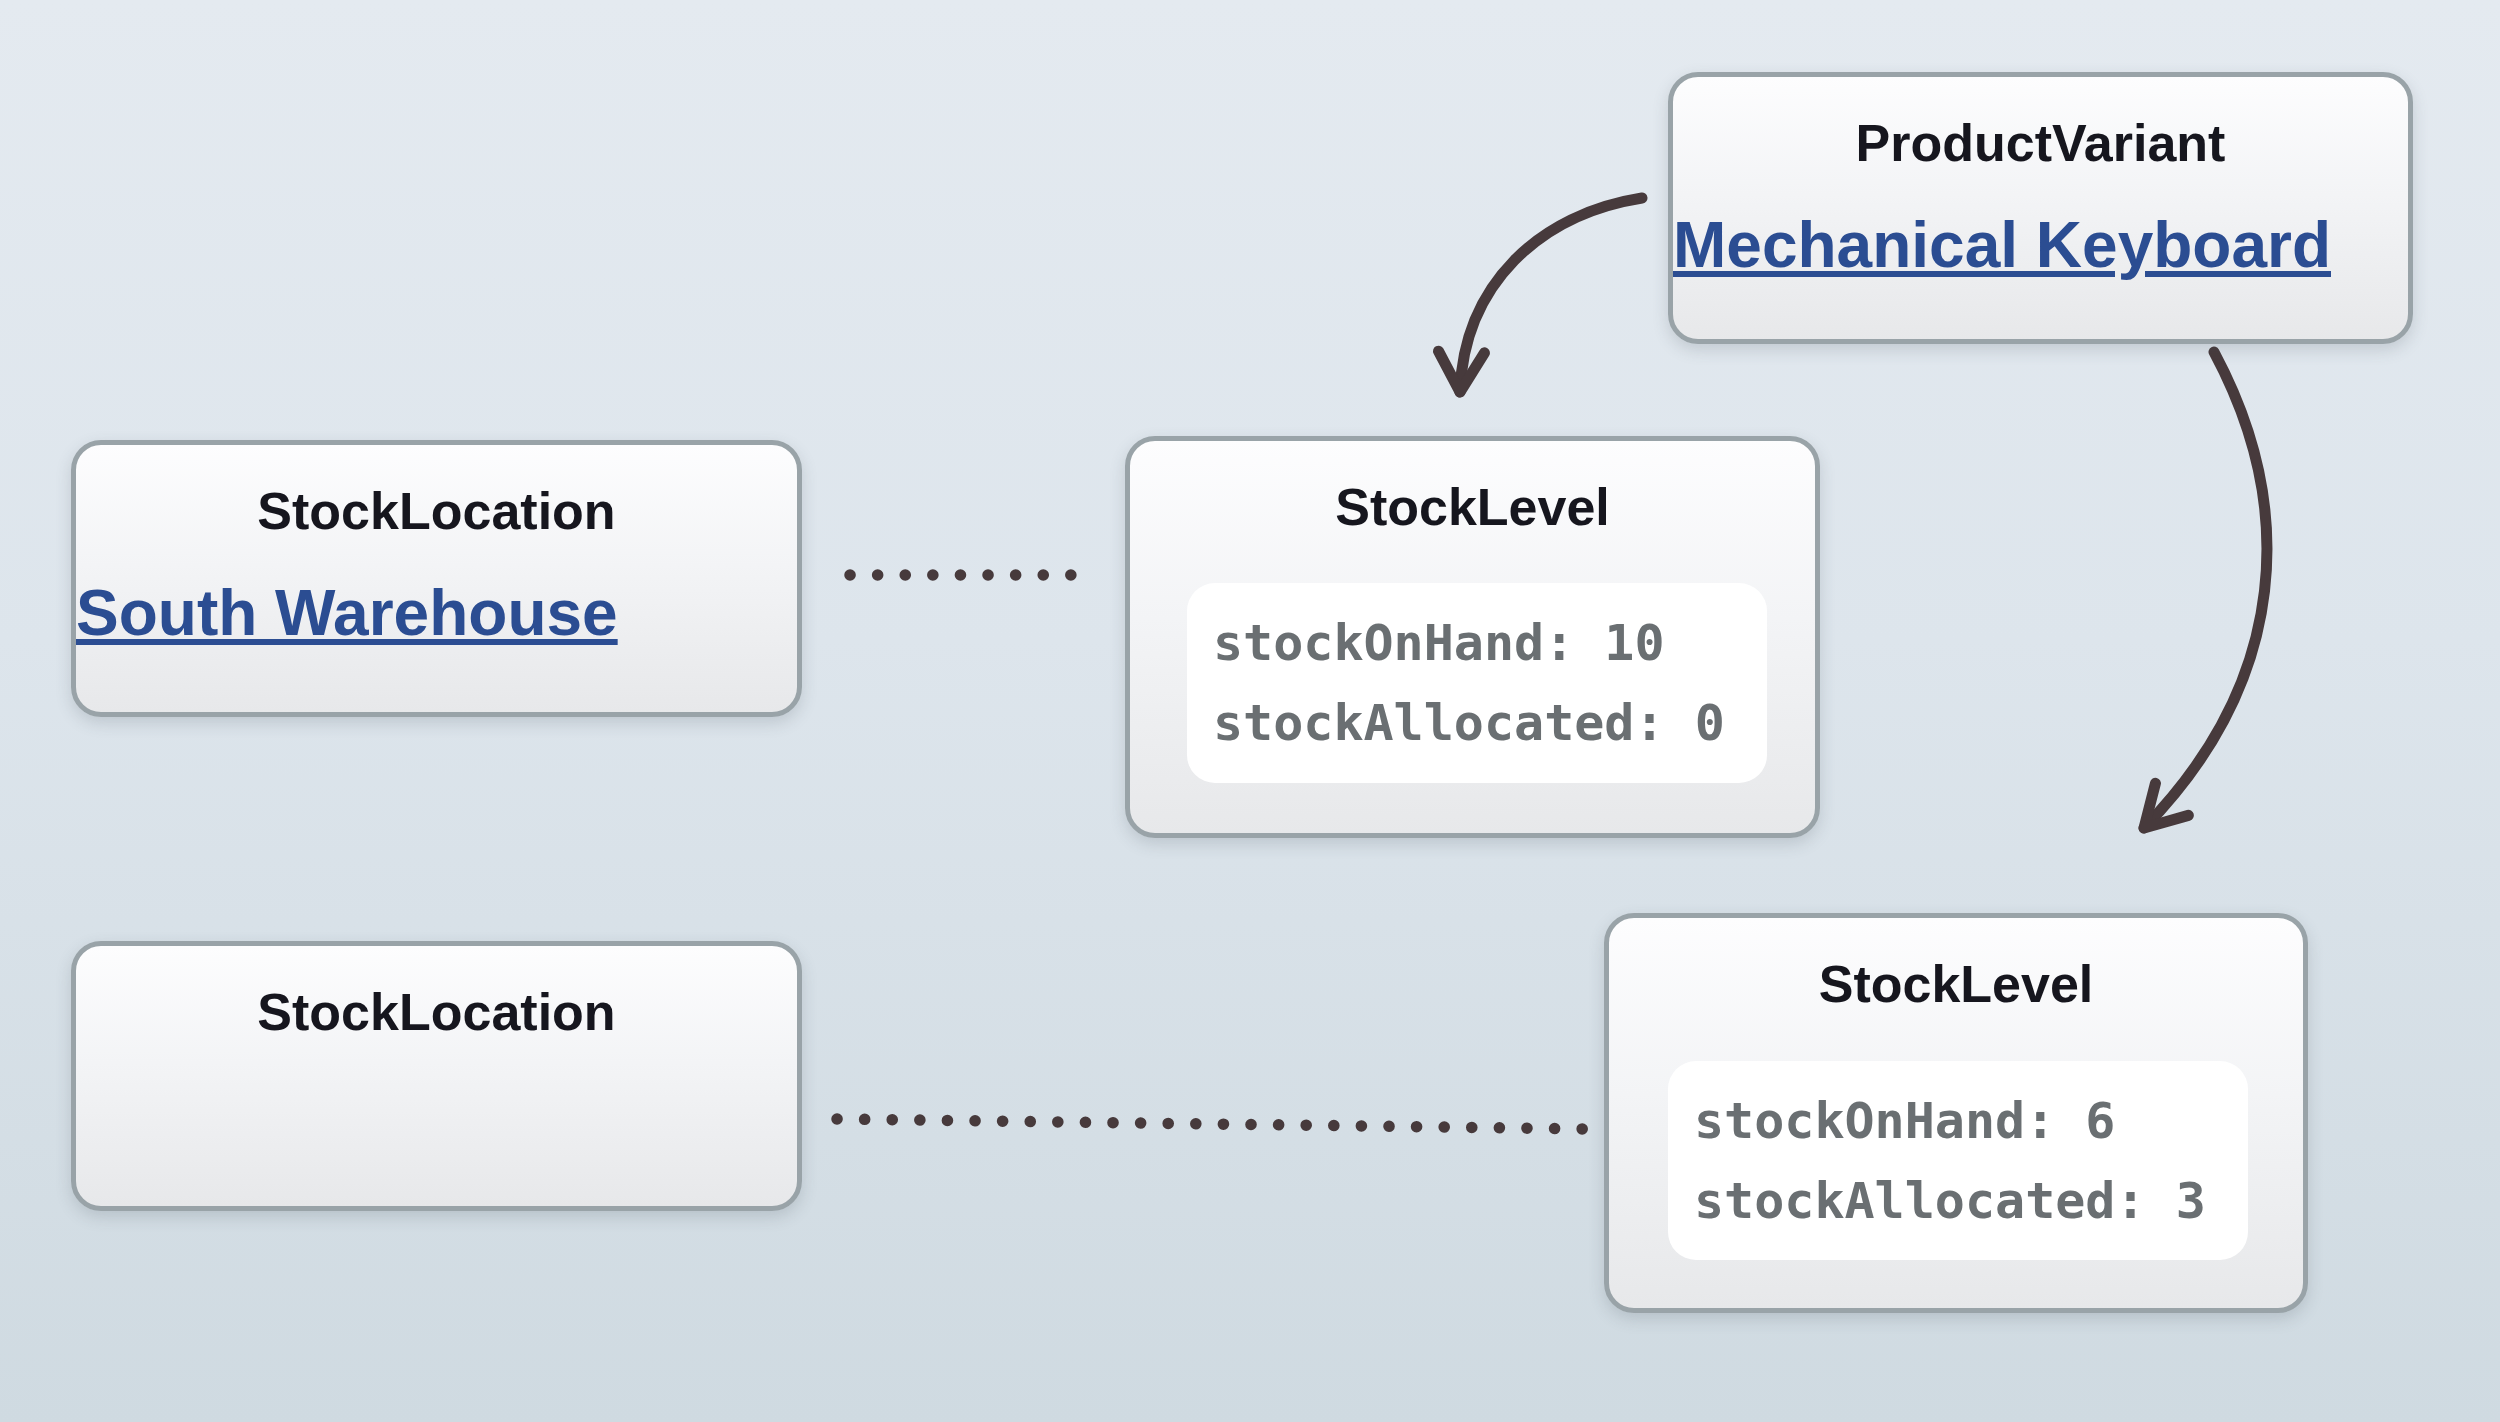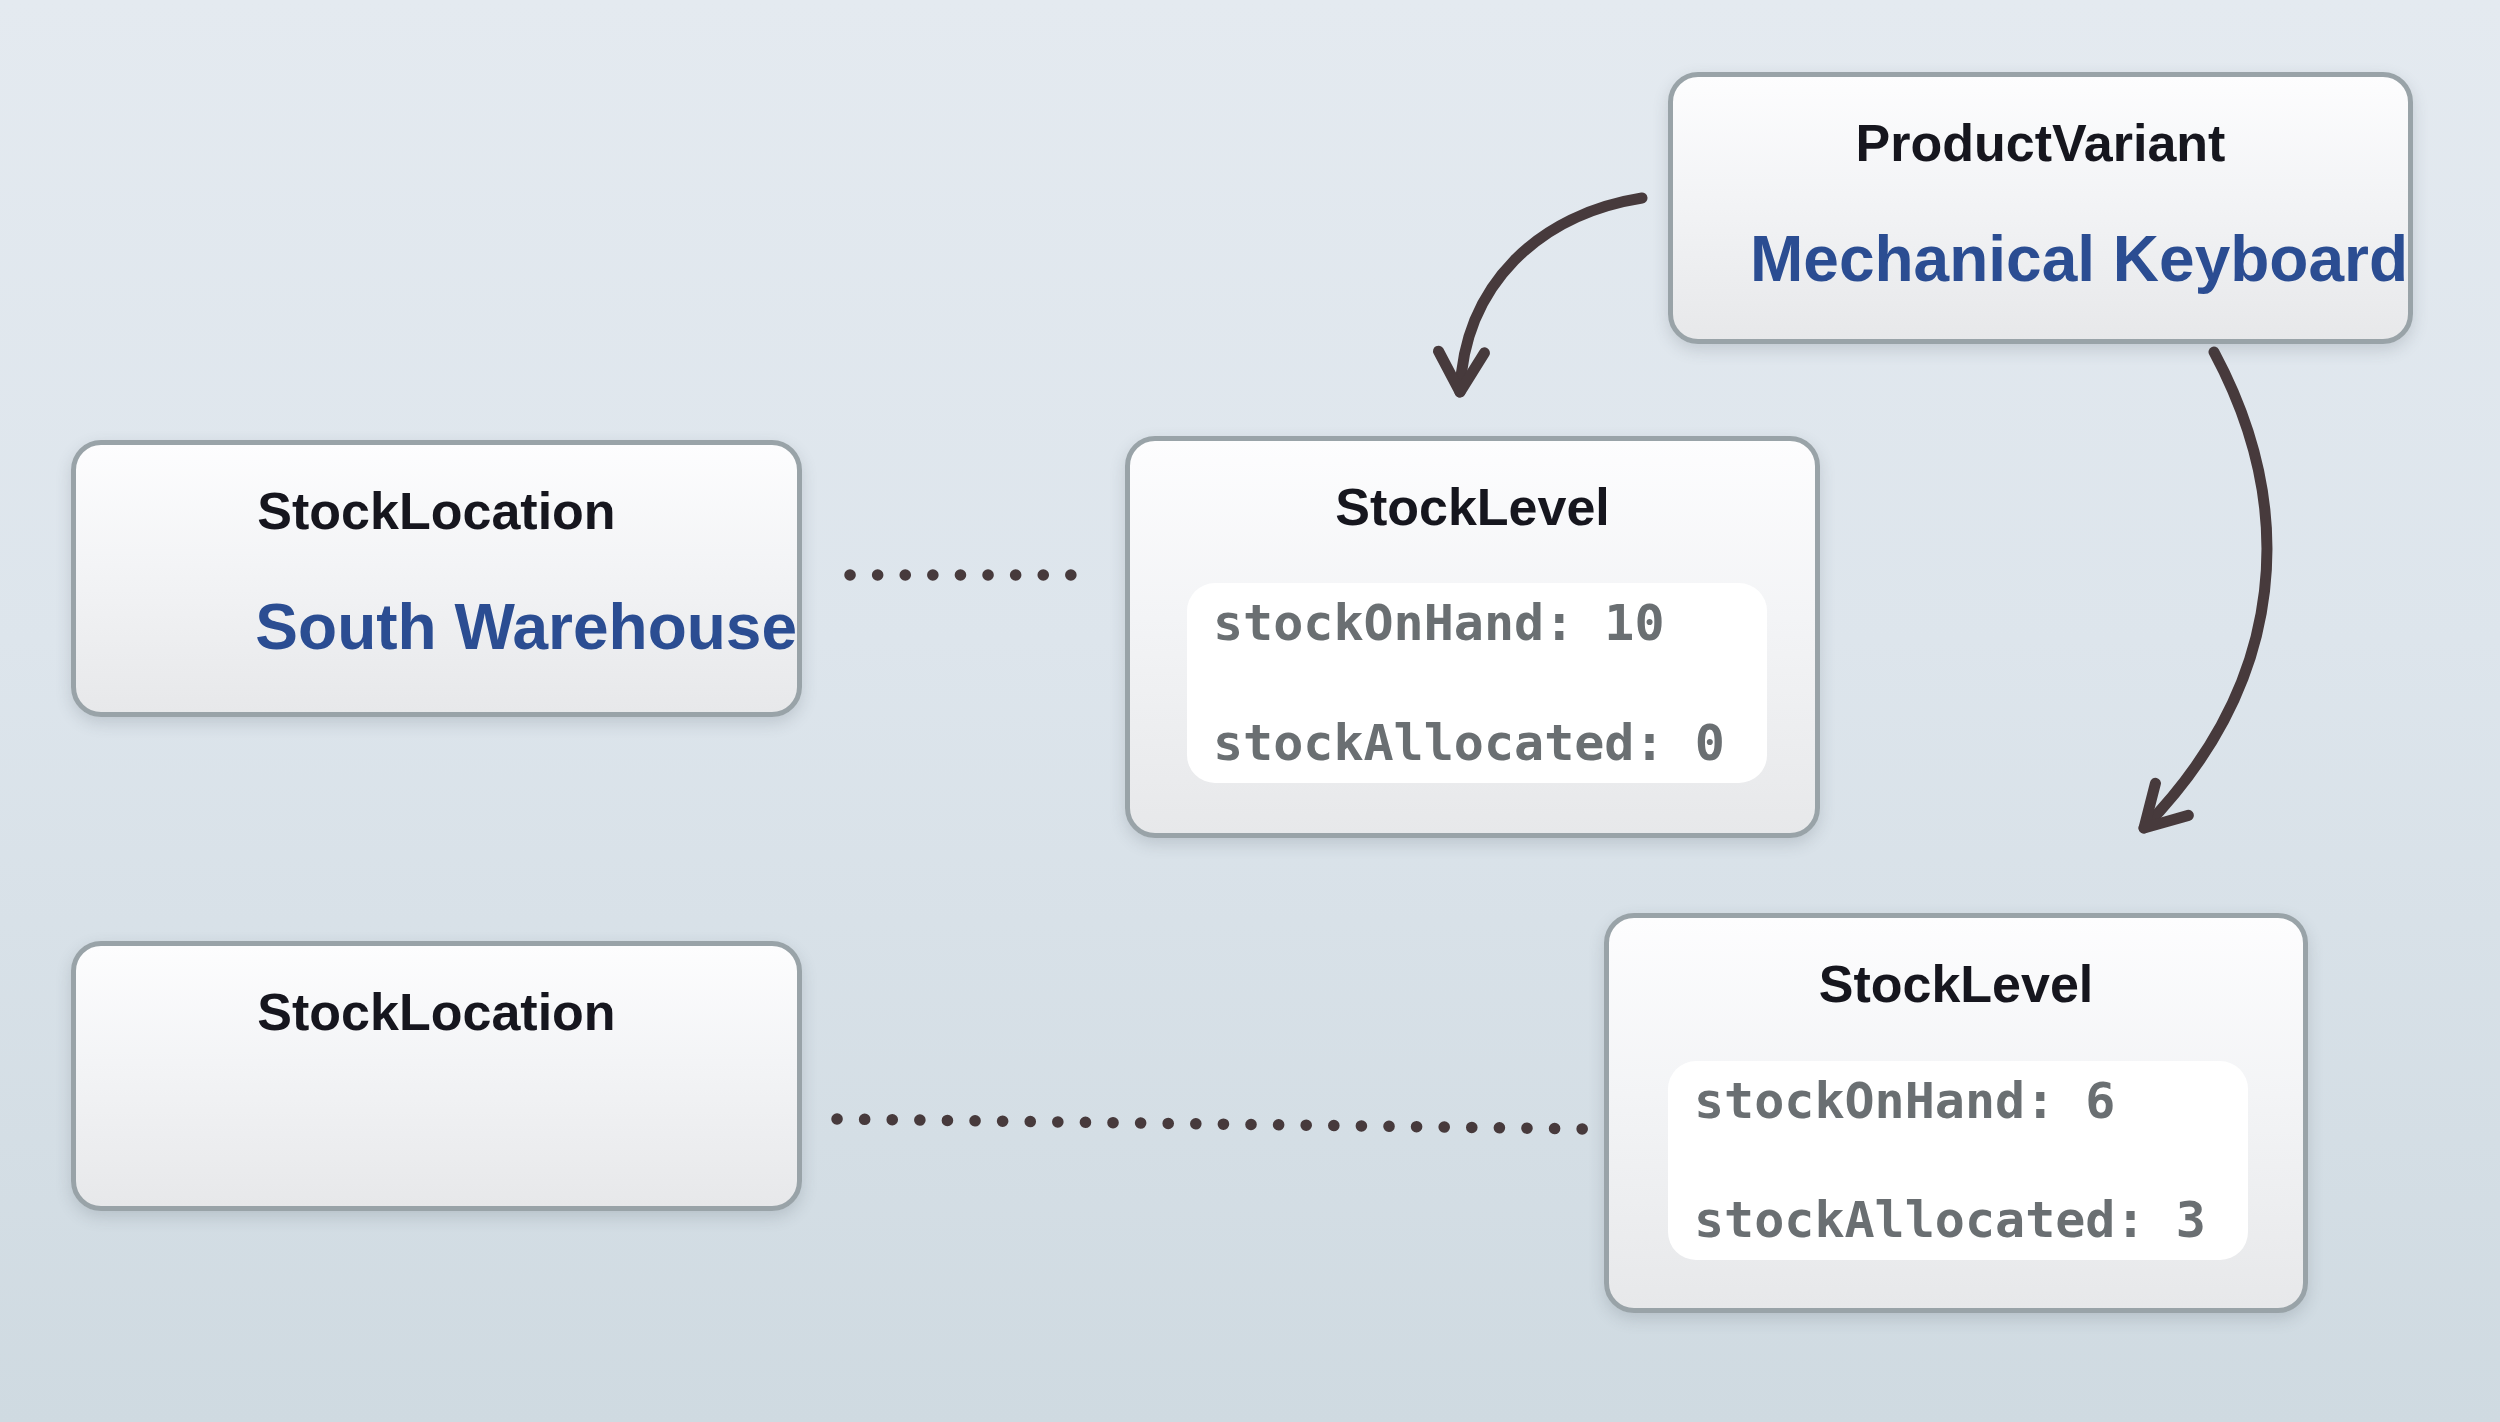--- a/index.html
+++ b/index.html
@@ -35,28 +35,29 @@
     border-radius:30px;
     background:linear-gradient(180deg,var(--box-fill-top) 0%,var(--box-fill-mid) 45%,var(--box-fill-bottom) 100%);
     box-shadow:0 6px 16px rgba(60,72,82,.18);
   }
   .type-label{
     position:absolute;left:0;right:0;top:31px;
     text-align:center;font-weight:bold;font-size:52px;line-height:70px;
     color:var(--title-text);
   }
   .instance-label{
-    position:absolute;left:0;right:0;top:147px;
-    text-align:right;font-weight:bold;font-size:64px;line-height:70px;
+    position:absolute;left:0;right:0;top:133px;
+    text-align:left;font-weight:bold;font-size:64px;line-height:70px;
     color:var(--entity-name-text);
+    text-decoration:underline;
   }
   .code-box{
     position:absolute;box-sizing:border-box;
     background:var(--code-bg);border-radius:28px;
-    display:flex;flex-direction:column;justify-content:space-between;
+    display:flex;flex-direction:column;justify-content:center;
     padding:0 20px 0 26px;
   }
   .code-line{
     font-family:"DejaVu Sans Mono",monospace;
     font-weight:bold;font-size:50px;line-height:80px;
     color:var(--code-text);white-space:pre;
   }
   #node-product-variant{left:1668px;top:72px;width:745px;height:272px}
   #node-stock-level-north{left:1125px;top:436px;width:695px;height:402px}
   #node-stock-level-north .code-box{left:57px;top:142px;width:580px;height:200px}

